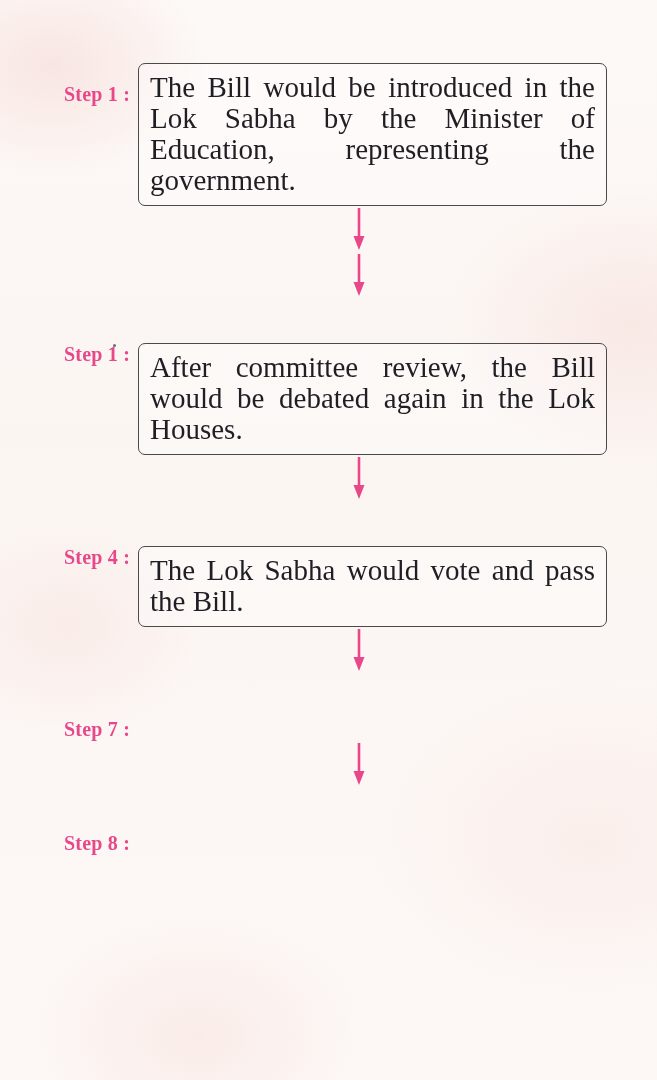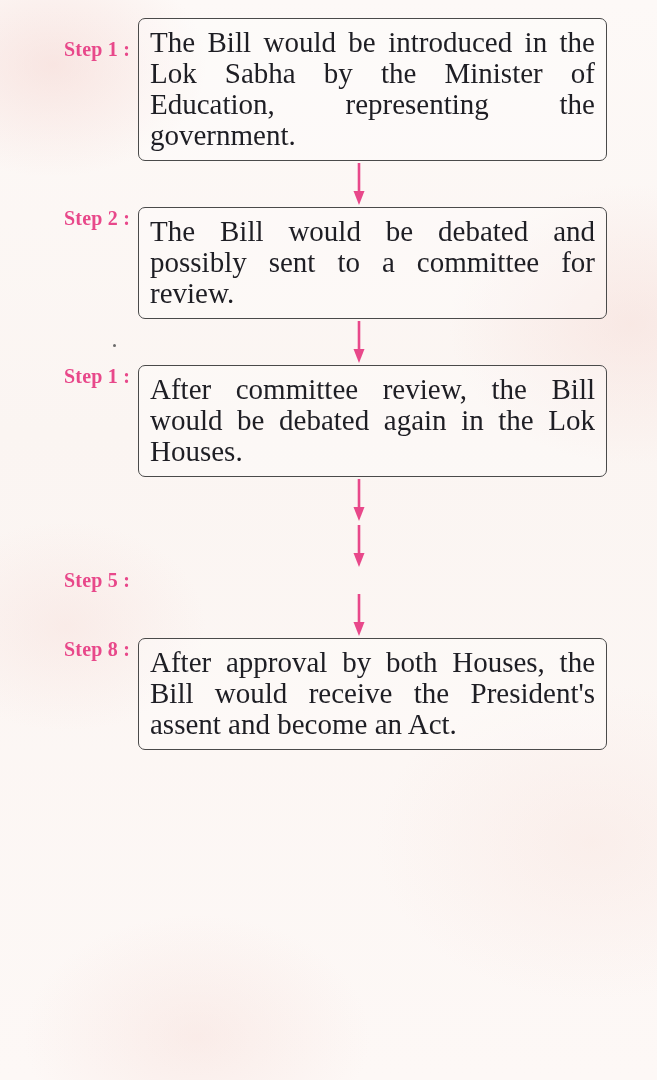--- a/index.html
+++ b/index.html
@@ -30,20 +30,21 @@
   }
   .flow {
     position: relative;
     z-index: 1;
     padding: 18px 50px 0 10px;
     box-sizing: border-box;
   }
   .step-row {
     display: flex;
     align-items: flex-start;
+    margin-top: 45px;
   }
   .step-label {
     flex: 0 0 120px;
     text-align: right;
     padding-right: 8px;
     color: #e8488a;
     font-family: "Liberation Serif", serif;
     font-weight: bold;
     font-size: 20px;
     letter-spacing: 0.2px;
@@ -103,26 +104,20 @@
     </div>
   </div>
 
   <div class="arrow-wrap">
     <svg class="arrow" width="16" height="46" viewBox="0 0 16 46">
       <line x1="8" y1="2" x2="8" y2="32" stroke="#e8488a" stroke-width="2.6"></line>
       <polygon points="8,44 2.5,30 13.5,30" fill="#e8488a"></polygon>
     </svg>
   </div>
 
-  <div class="step-row">
-    <div class="step-label">Step 2 :</div>
-    <div class="step-box">
-      <p class="step-text">The Bill would be debated and possibly sent to a committee for review.</p>
-    </div>
-  </div>
 
   <div class="arrow-wrap">
     <svg class="arrow" width="16" height="46" viewBox="0 0 16 46">
       <line x1="8" y1="2" x2="8" y2="32" stroke="#e8488a" stroke-width="2.6"></line>
       <polygon points="8,44 2.5,30 13.5,30" fill="#e8488a"></polygon>
     </svg>
   </div>
 
   <div class="step-row">
     <div class="step-label">Step 1 :</div>
@@ -131,41 +126,44 @@
     </div>
   </div>
 
   <div class="arrow-wrap">
     <svg class="arrow" width="16" height="46" viewBox="0 0 16 46">
       <line x1="8" y1="2" x2="8" y2="32" stroke="#e8488a" stroke-width="2.6"></line>
       <polygon points="8,44 2.5,30 13.5,30" fill="#e8488a"></polygon>
     </svg>
   </div>
 
+  <div class="step-row">
+    <div class="step-label">Step 4 :</div>
+    <div class="step-box">
+      <p class="step-text">The Lok Sabha would vote and pass the Bill.</p>
+    </div>
+  </div>
 
   <div class="arrow-wrap">
     <svg class="arrow" width="16" height="46" viewBox="0 0 16 46">
       <line x1="8" y1="2" x2="8" y2="32" stroke="#e8488a" stroke-width="2.6"></line>
       <polygon points="8,44 2.5,30 13.5,30" fill="#e8488a"></polygon>
     </svg>
   </div>
 
   <div class="step-row">
-    <div class="step-label">Step 5 :</div>
+    <div class="step-label">Step 7 :</div>
   </div>
 
   <div class="arrow-wrap">
     <svg class="arrow" width="16" height="46" viewBox="0 0 16 46">
       <line x1="8" y1="2" x2="8" y2="32" stroke="#e8488a" stroke-width="2.6"></line>
       <polygon points="8,44 2.5,30 13.5,30" fill="#e8488a"></polygon>
     </svg>
   </div>
 
   <div class="step-row">
     <div class="step-label">Step 8 :</div>
-    <div class="step-box">
-      <p class="step-text">After approval by both Houses, the Bill would receive the President's assent and become an Act.</p>
-    </div>
   </div>
 
 </div>
 
 <div class="dot-mark"></div>
 
 </body></html>

